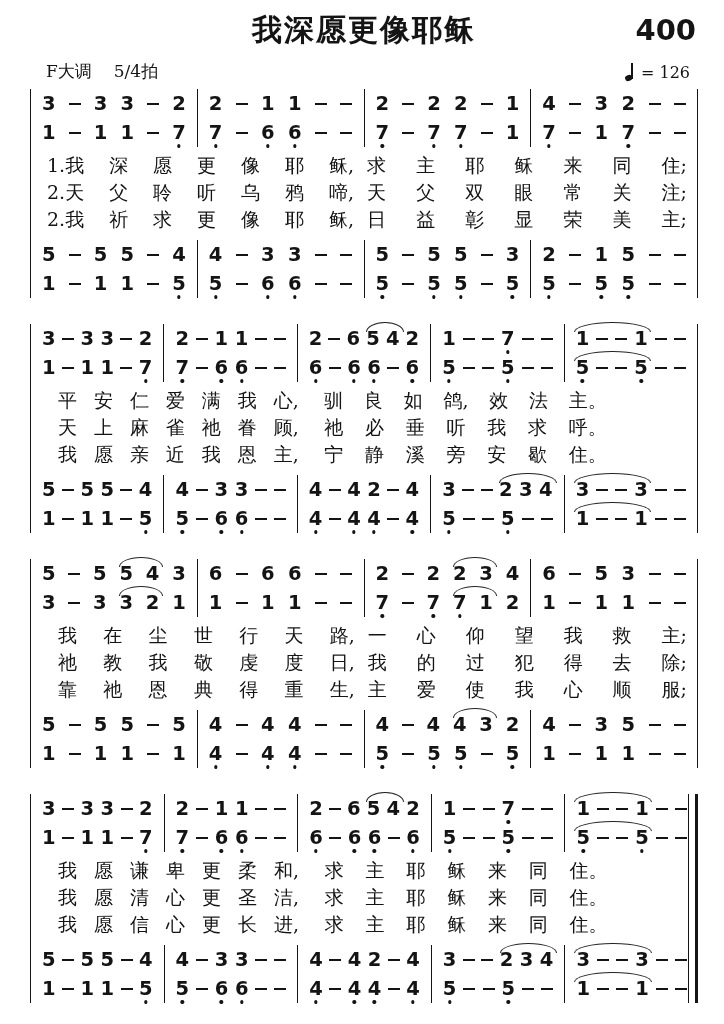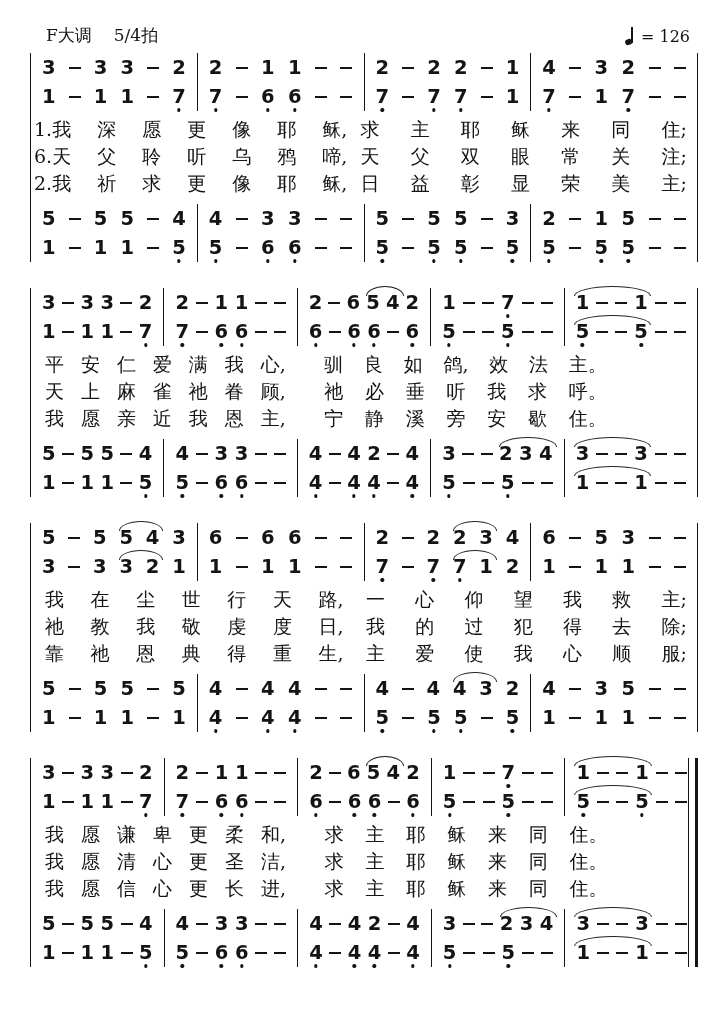--- a/index.html
+++ b/index.html
@@ -14,21 +14,21 @@
   .title{
     text-align:center;font-size:30px;font-weight:bold;letter-spacing:2px;
     font-family:"DejaVu Sans",sans-serif;line-height:44px;
   }
   .number{
     position:absolute;right:2px;top:0;font-size:29px;font-weight:bold;
     font-family:"DejaVu Sans",sans-serif;line-height:44px;
   }
   .subheader{
     display:flex;justify-content:space-between;align-items:center;
-    margin:16px 8px 0 16px;font-family:"DejaVu Serif",serif;font-size:17px;
+    margin:8px 8px 0 16px;font-family:"DejaVu Serif",serif;font-size:17px;
   }
   .keysig{display:flex;gap:22px;}
   .tempo{display:flex;align-items:flex-end;gap:6px;font-size:16px;}
   .qnote{position:relative;display:inline-block;width:10px;height:20px;}
   .qnote::before{
     content:"";position:absolute;left:0;bottom:1px;width:7px;height:5.5px;
     background:#141414;border-radius:50%;transform:rotate(-18deg);
   }
   .qnote::after{
     content:"";position:absolute;left:6.5px;bottom:3px;width:1.6px;height:16px;background:#141414;
@@ -67,32 +67,36 @@
     border-radius:50% 50% 0 0 / 100% 100% 0 0;
     pointer-events:none;
   }
   
   .lyrics{
     padding:5px 10px 7px 14px;
     font-family:"DejaVu Serif",serif;font-size:19px;
   }
   .lyrics.versed{padding-left:3px;}
   .lyric-line{display:flex;justify-content:space-between;align-items:center;height:27px;}
-  .h1,.h2{display:flex;justify-content:space-between;align-items:baseline;}
+  .h1,.h2{display:flex;justify-content:space-between;align-items:baseline;margin-left:13px;}
   .sys4 .h1{width:46.5%;}
   .sys4 .h2{width:50%;}
   .sys4 .lyrics.versed .h1{width:48%;}
   .sys5 .h1{width:37.5%;}
   .sys5 .h2{width:44%;margin-right:12.5%;}
   .syll{white-space:nowrap;}
 </style>
 </head>
 <body>
 
 <div class="page">
+  <div class="header">
+    <div class="title">我深愿更像耶稣</div>
+    <div class="number">400</div>
+  </div>
   <div class="subheader">
     <div class="keysig">
       <span>F大调</span>
       <span>5/4拍</span>
     </div>
     <div class="tempo">
       <span class="qnote"></span>
       <span>= 126</span>
     </div>
   </div>
@@ -182,21 +186,21 @@
               <span class="syll">主</span>
               <span class="syll">耶</span>
               <span class="syll">稣</span>
               <span class="syll">来</span>
               <span class="syll">同</span>
               <span class="syll">住;</span>
             </div>
           </div>
           <div class="lyric-line">
             <div class="h1">
-              <span class="syll">6.天</span>
+              <span class="syll">2.天</span>
               <span class="syll">父</span>
               <span class="syll">聆</span>
               <span class="syll">听</span>
               <span class="syll">乌</span>
               <span class="syll">鸦</span>
               <span class="syll">啼,</span>
             </div>
             <div class="h2">
               <span class="syll">天</span>
               <span class="syll">父</span>

